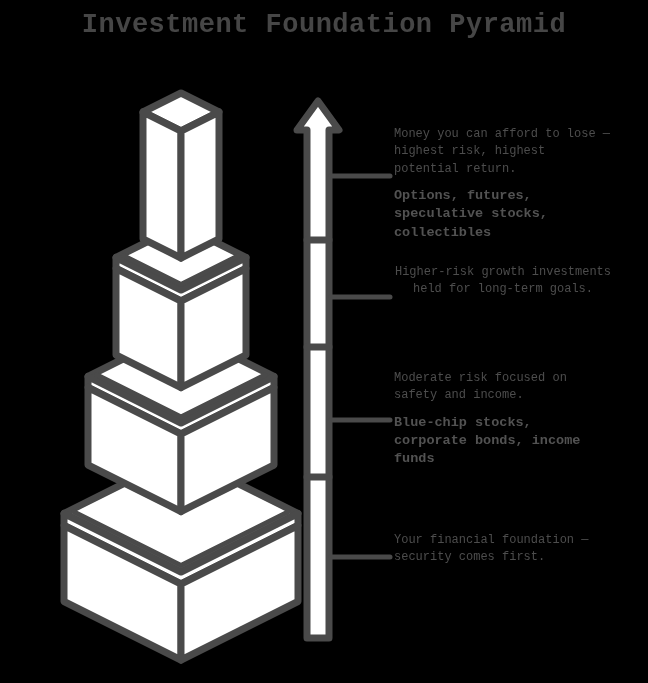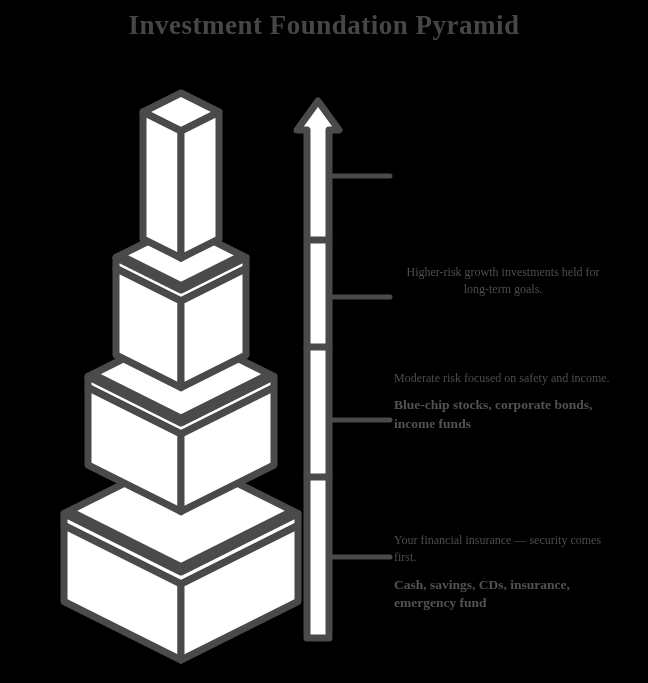--- a/index.html
+++ b/index.html
@@ -1,21 +1,21 @@
 <!DOCTYPE html>
 <html><head>
 <meta charset="utf-8">
 <style>
   html,body{margin:0;padding:0;background:#000;}
   .stage{
     position:relative;
     width:648px;height:683px;
     background:#000;
     overflow:hidden;
-    font-family:Liberation Serif, serif;
+    font-family:Liberation Mono, monospace;
   }
   .title{
     position:absolute;top:10px;left:0;width:100%;
     text-align:center;
     font-size:27px;font-weight:bold;
     color:#464646;
     letter-spacing:0.5px;
   }
   .diagram-svg{position:absolute;top:0;left:0;}
   .level-text{
@@ -87,28 +87,31 @@
     </g>
 
     <g stroke-width="5">
       <line x1="331" y1="176" x2="390" y2="176"></line>
       <line x1="331" y1="297" x2="390" y2="297"></line>
       <line x1="331" y1="420" x2="390" y2="420"></line>
       <line x1="331" y1="557" x2="390" y2="557"></line>
     </g>
   </svg>
 
+  <div class="level-text lv-top">
+    <p class="level-desc">Money you can afford to lose — highest risk, highest potential return.</p>
+    <p class="level-examples">Options, futures, speculative stocks, collectibles</p>
+  </div>
 
   <div class="level-text lv-growth">
     <p class="level-desc">Higher-risk growth investments held for long-term goals.</p>
   </div>
 
   <div class="level-text lv-income">
     <p class="level-desc">Moderate risk focused on safety and income.</p>
     <p class="level-examples">Blue-chip stocks, corporate bonds, income funds</p>
   </div>
 
   <div class="level-text lv-foundation">
-    <p class="level-desc">Your financial insurance — security comes first.</p>
-    <p class="level-examples">Cash, savings, CDs, insurance, emergency fund</p>
+    <p class="level-desc">Your financial foundation — security comes first.</p>
   </div>
 
 </div>
 
 </body></html>

